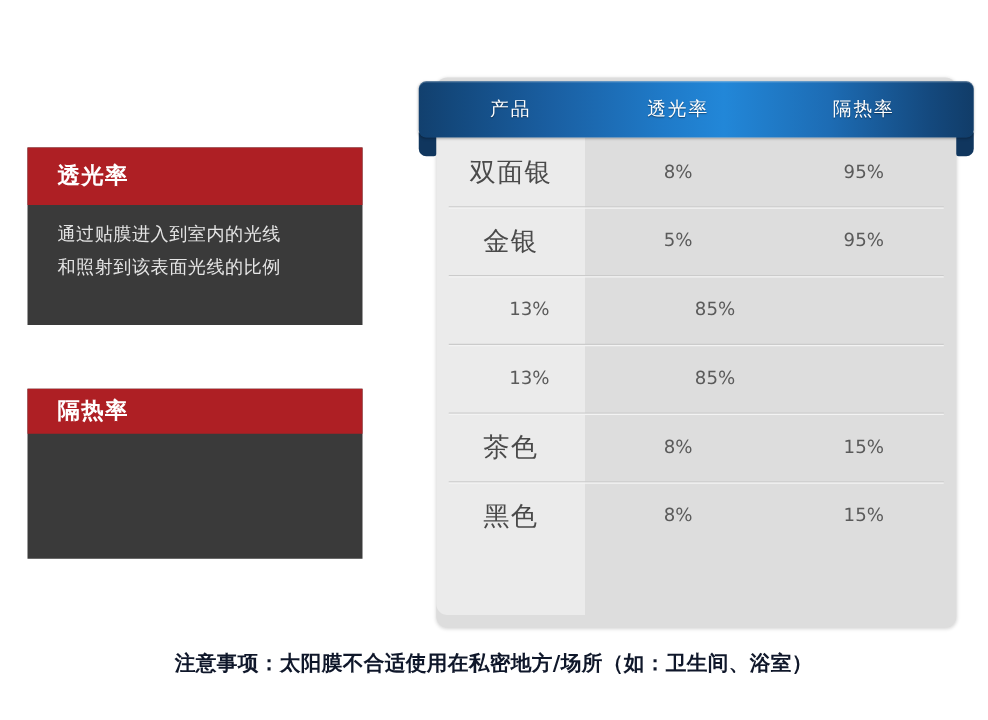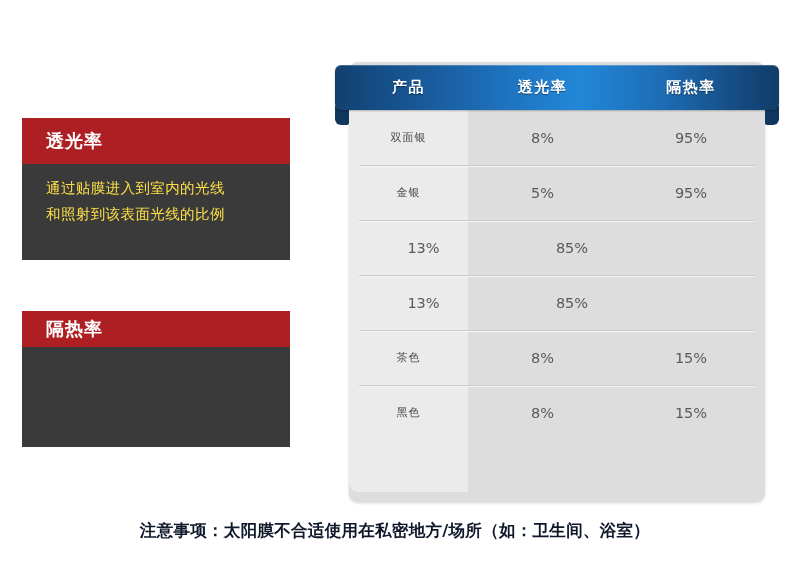--- a/index.html
+++ b/index.html
@@ -49,21 +49,21 @@
     font-weight: bold;
     letter-spacing: 1px;
     line-height: 1;
   }
 
   .info-body {
     padding: 11px 22px 0 24px;
     box-sizing: border-box;
   }
   .info-line {
-    color: #fde047;
+    color: #e5e5e5;
     font-size: 14.5px;
     line-height: 26px;
     letter-spacing: 0.4px;
     white-space: nowrap;
   }
 
   
   .card {
     position: absolute;
     left: 349px;
@@ -137,21 +137,21 @@
     left: 14px;
     right: 14px;
     top: 0;
     bottom: 0;
     display: flex;
     align-items: center;
   }
   .th {
     color: #ffffff;
     font-size: 15px;
-    font-weight: bold;
+    font-weight: normal;
     letter-spacing: 1.5px;
     text-shadow: 0 1px 1px rgba(0,0,0,0.45);
     text-align: center;
   }
   .th.c-product { width: 119px; text-align: center; }
   .th.c-vlt     { width: 149px; }
   .th.c-heat    { width: 148px; }
 
   
   .table-body {
@@ -188,21 +188,21 @@
   .cell {
     font-size: 14.5px;
     color: #5a5a5a;
     text-align: center;
     position: relative;
     z-index: 2;
   }
   .cell.c-product {
     width: 119px;
     color: #4a4a4a;
-    font-size: 11px;
+    font-size: 21px;
     letter-spacing: 1px;
   }
   .cell.c-vlt  { width: 149px; }
   .cell.c-heat { width: 148px; }
 
   
   .note {
     position: absolute;
     left: 0;
     right: 0;

